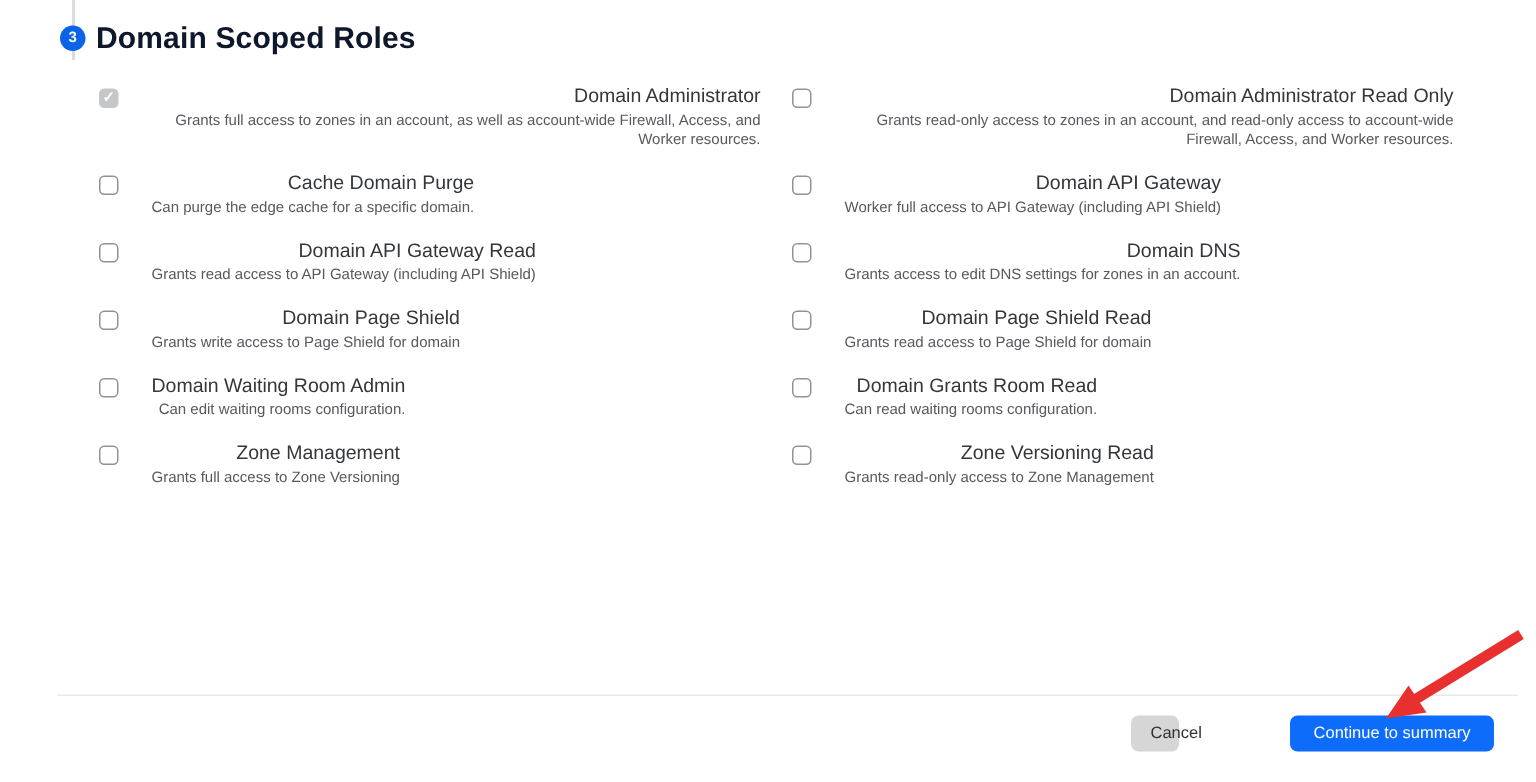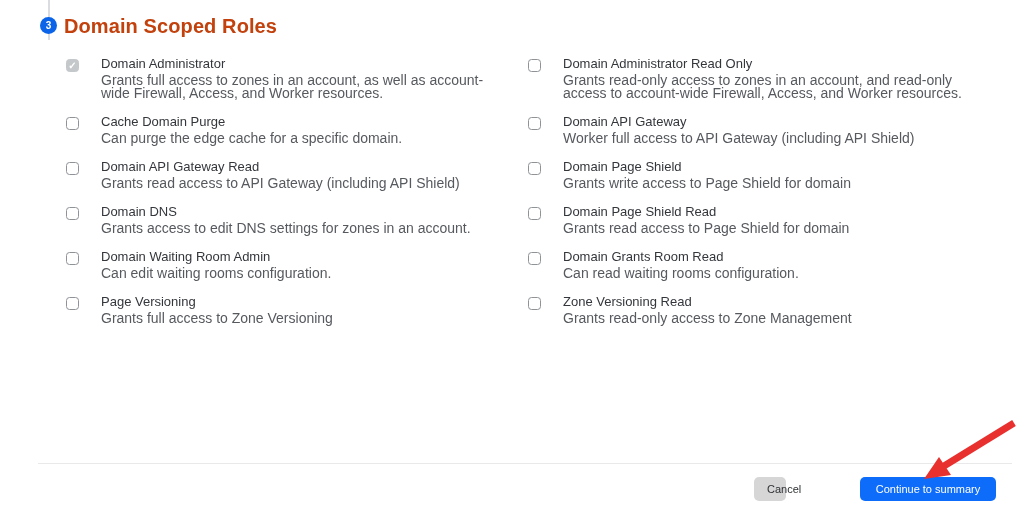--- a/index.html
+++ b/index.html
@@ -19,21 +19,21 @@
   }
   .step-circle {
     position: absolute; left: 40px; top: 17px;
     width: 17px; height: 17px; border-radius: 50%;
     background: #0b63e8; color: #fff;
     font-size: 10px; font-weight: bold;
     display: flex; align-items: center; justify-content: center;
   }
   .page-title {
     position: absolute; left: 64px; top: 15px;
-    font-size: 20px; font-weight: bold; color: #c2410c;
+    font-size: 20px; font-weight: bold; color: #0f172a;
     letter-spacing: 0.1px;
   }
 
   
   .roles-grid {
     position: absolute; left: 66px; top: 56px;
     width: 944px;
     display: grid;
     grid-template-columns: 462px 1fr;
     grid-auto-flow: row;
@@ -51,27 +51,27 @@
     background: #ffffff;
     display: flex; align-items: center; justify-content: center;
     cursor: pointer;
   }
   .checkbox .check-glyph {
     display: none;
     color: #ffffff; font-size: 10px; line-height: 10px; font-weight: bold;
   }
   .checkbox.checked { background: #c5c8cb; border-color: #c5c8cb; }
   .checkbox.checked .check-glyph { display: block; }
-  .role-text { max-width: 406px; }
+  .role-text { max-width: 406px; text-align: right; }
   .role-title {
     font-size: 13px; line-height: 16px; color: #33363b;
     margin-bottom: 2px;
   }
   .role-desc {
-    font-size: 14px; line-height: 13px; color: #56595e;
+    font-size: 10px; line-height: 13px; color: #56595e;
   }
 
   
   .footer-divider {
     position: absolute; left: 38px; top: 463px;
     width: 974px; height: 1px; background: #e9e9ea;
   }
   .btn {
     position: absolute; top: 477px; height: 24px;
     border: none; border-radius: 5px;
@@ -152,40 +152,40 @@
       <div class="role-title">Domain API Gateway Read</div>
       <div class="role-desc">Grants read access to API Gateway (including API Shield)</div>
     </span>
   </div>
 
   <div class="role-item">
     <span class="checkbox">
       
     </span>
     <span class="role-text">
+      <div class="role-title">Domain DNS</div>
+      <div class="role-desc">Grants access to edit DNS settings for zones in an account.</div>
+    </span>
+  </div>
+
+  <div class="role-item">
+    <span class="checkbox">
+      
+    </span>
+    <span class="role-text">
       <div class="role-title">Domain Page Shield</div>
       <div class="role-desc">Grants write access to Page Shield for domain</div>
     </span>
   </div>
 
   <div class="role-item">
     <span class="checkbox">
       
     </span>
     <span class="role-text">
-      <div class="role-title">Domain DNS</div>
-      <div class="role-desc">Grants access to edit DNS settings for zones in an account.</div>
-    </span>
-  </div>
-
-  <div class="role-item">
-    <span class="checkbox">
-      
-    </span>
-    <span class="role-text">
       <div class="role-title">Domain Page Shield Read</div>
       <div class="role-desc">Grants read access to Page Shield for domain</div>
     </span>
   </div>
 
   <div class="role-item">
     <span class="checkbox">
       
     </span>
     <span class="role-text">
@@ -202,21 +202,21 @@
       <div class="role-title">Domain Grants Room Read</div>
       <div class="role-desc">Can read waiting rooms configuration.</div>
     </span>
   </div>
 
   <div class="role-item">
     <span class="checkbox">
       
     </span>
     <span class="role-text">
-      <div class="role-title">Page Versioning</div>
+      <div class="role-title">Zone Management</div>
       <div class="role-desc">Grants full access to Zone Versioning</div>
     </span>
   </div>
 
   <div class="role-item">
     <span class="checkbox">
       
     </span>
     <span class="role-text">
       <div class="role-title">Zone Versioning Read</div>

